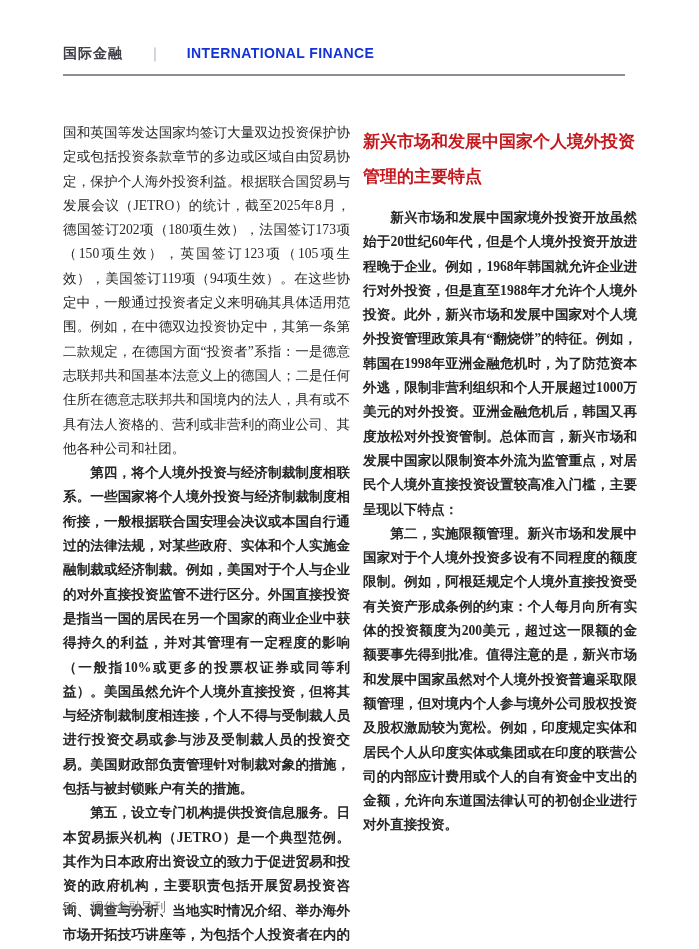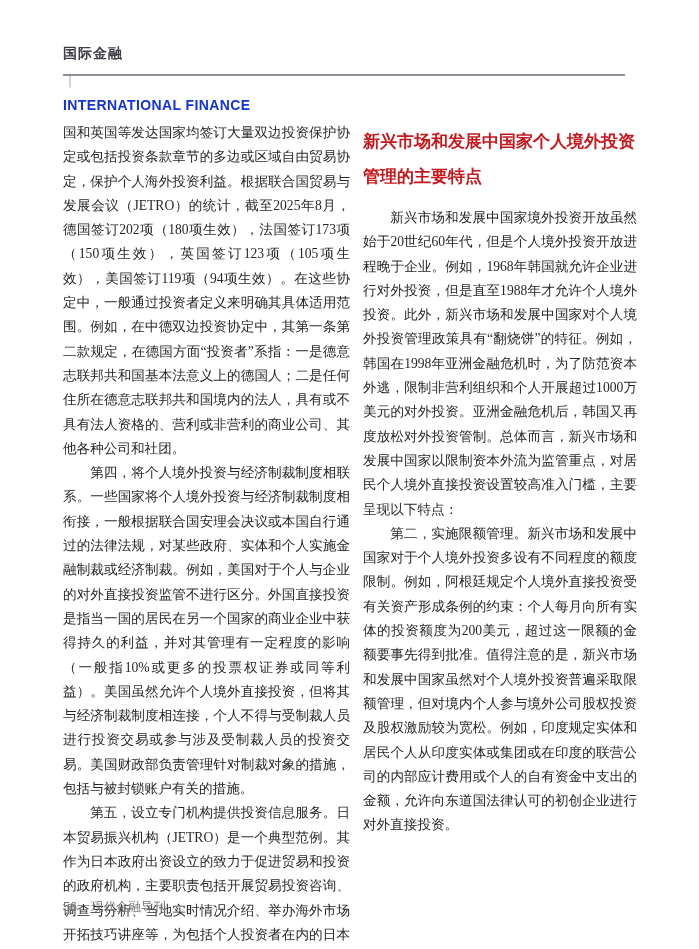--- a/index.html
+++ b/index.html
@@ -7,24 +7,23 @@
     width: 699px; height: 949px;
     background: #ffffff;
     position: relative;
     font-family: "Liberation Serif", "DejaVu Serif", serif;
     overflow: hidden;
   }
   .page { position: absolute; inset: 0; background: #ffffff; }
 
   .header {
     position: absolute; left: 63px; top: 45px;
-    display: flex; align-items: baseline; gap: 8px;
+    display: flex; align-items: baseline; gap: 25px;
     font-family: "Liberation Sans", "DejaVu Sans", sans-serif;
     white-space: nowrap;
-    flex-direction: column;
   }
   .header .cn { font-size: 14px; font-weight: bold; color: #3e3e47; letter-spacing: 1px; }
   .header .sep { font-size: 14px; color: #9aa3b5; font-weight: normal; }
   .header .en { font-size: 14px; font-weight: bold; letter-spacing: 0.4px; }
 
   .divider {
     position: absolute; left: 63px; top: 74px;
     width: 562px; height: 2px; background: #8d8d95;
   }
 
@@ -32,21 +31,21 @@
     position: absolute; left: 63px; top: 121px; width: 574px;
     display: flex; gap: 13px;
   }
   .col {
     font-size: 13.6px; line-height: 24.3px; color: #262626;
     text-align: justify;
   }
   .col-left  { width: 287px; }
   .col-right { width: 274px; }
   .para { margin: 0; }
-  .para.indent { text-indent: 2em; }
+  .para.indent { text-indent: 2em; font-weight: bold; }
 
   .section-heading {
     font-family: "Liberation Sans", "DejaVu Sans", sans-serif;
     font-weight: bold;
     font-size: 17px; line-height: 35px;
     margin: 3px 0 12px 0;
     text-align: left;
     text-indent: 0;
   }
 

